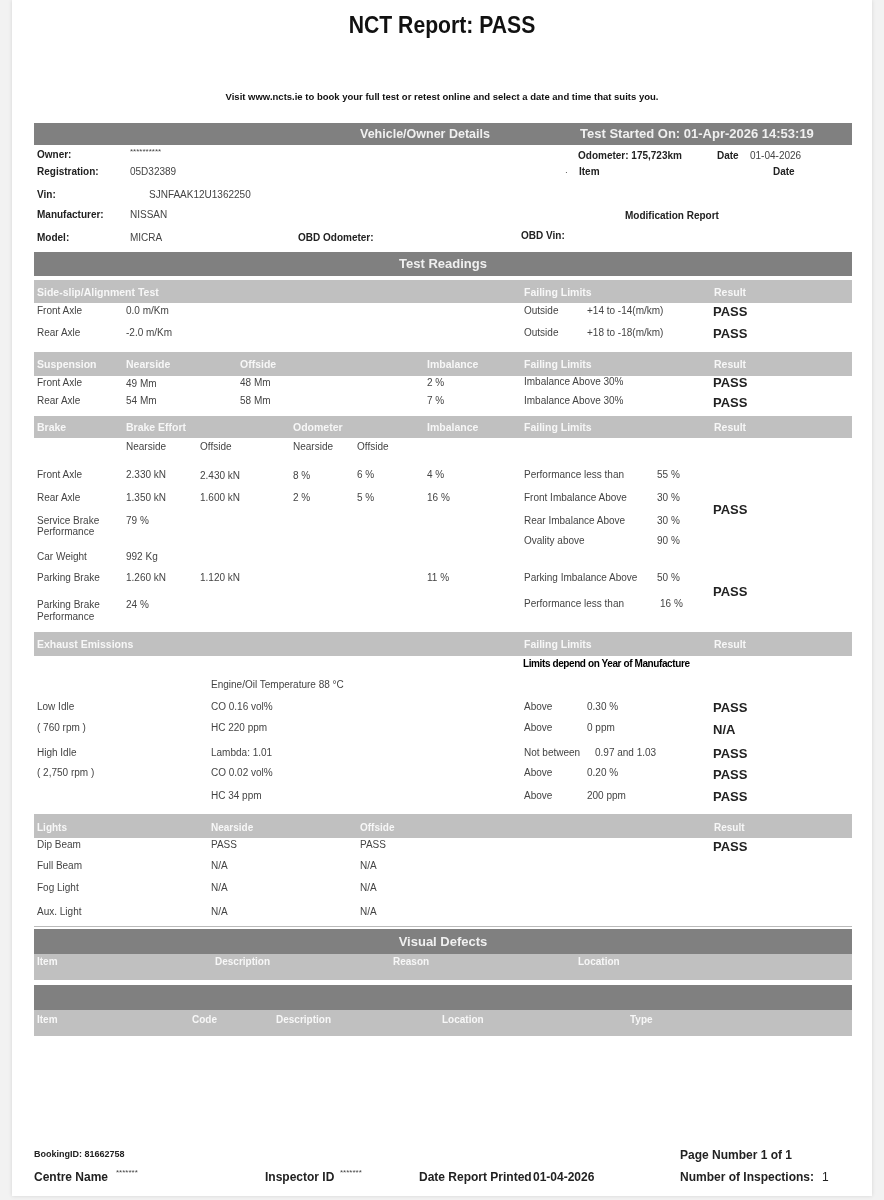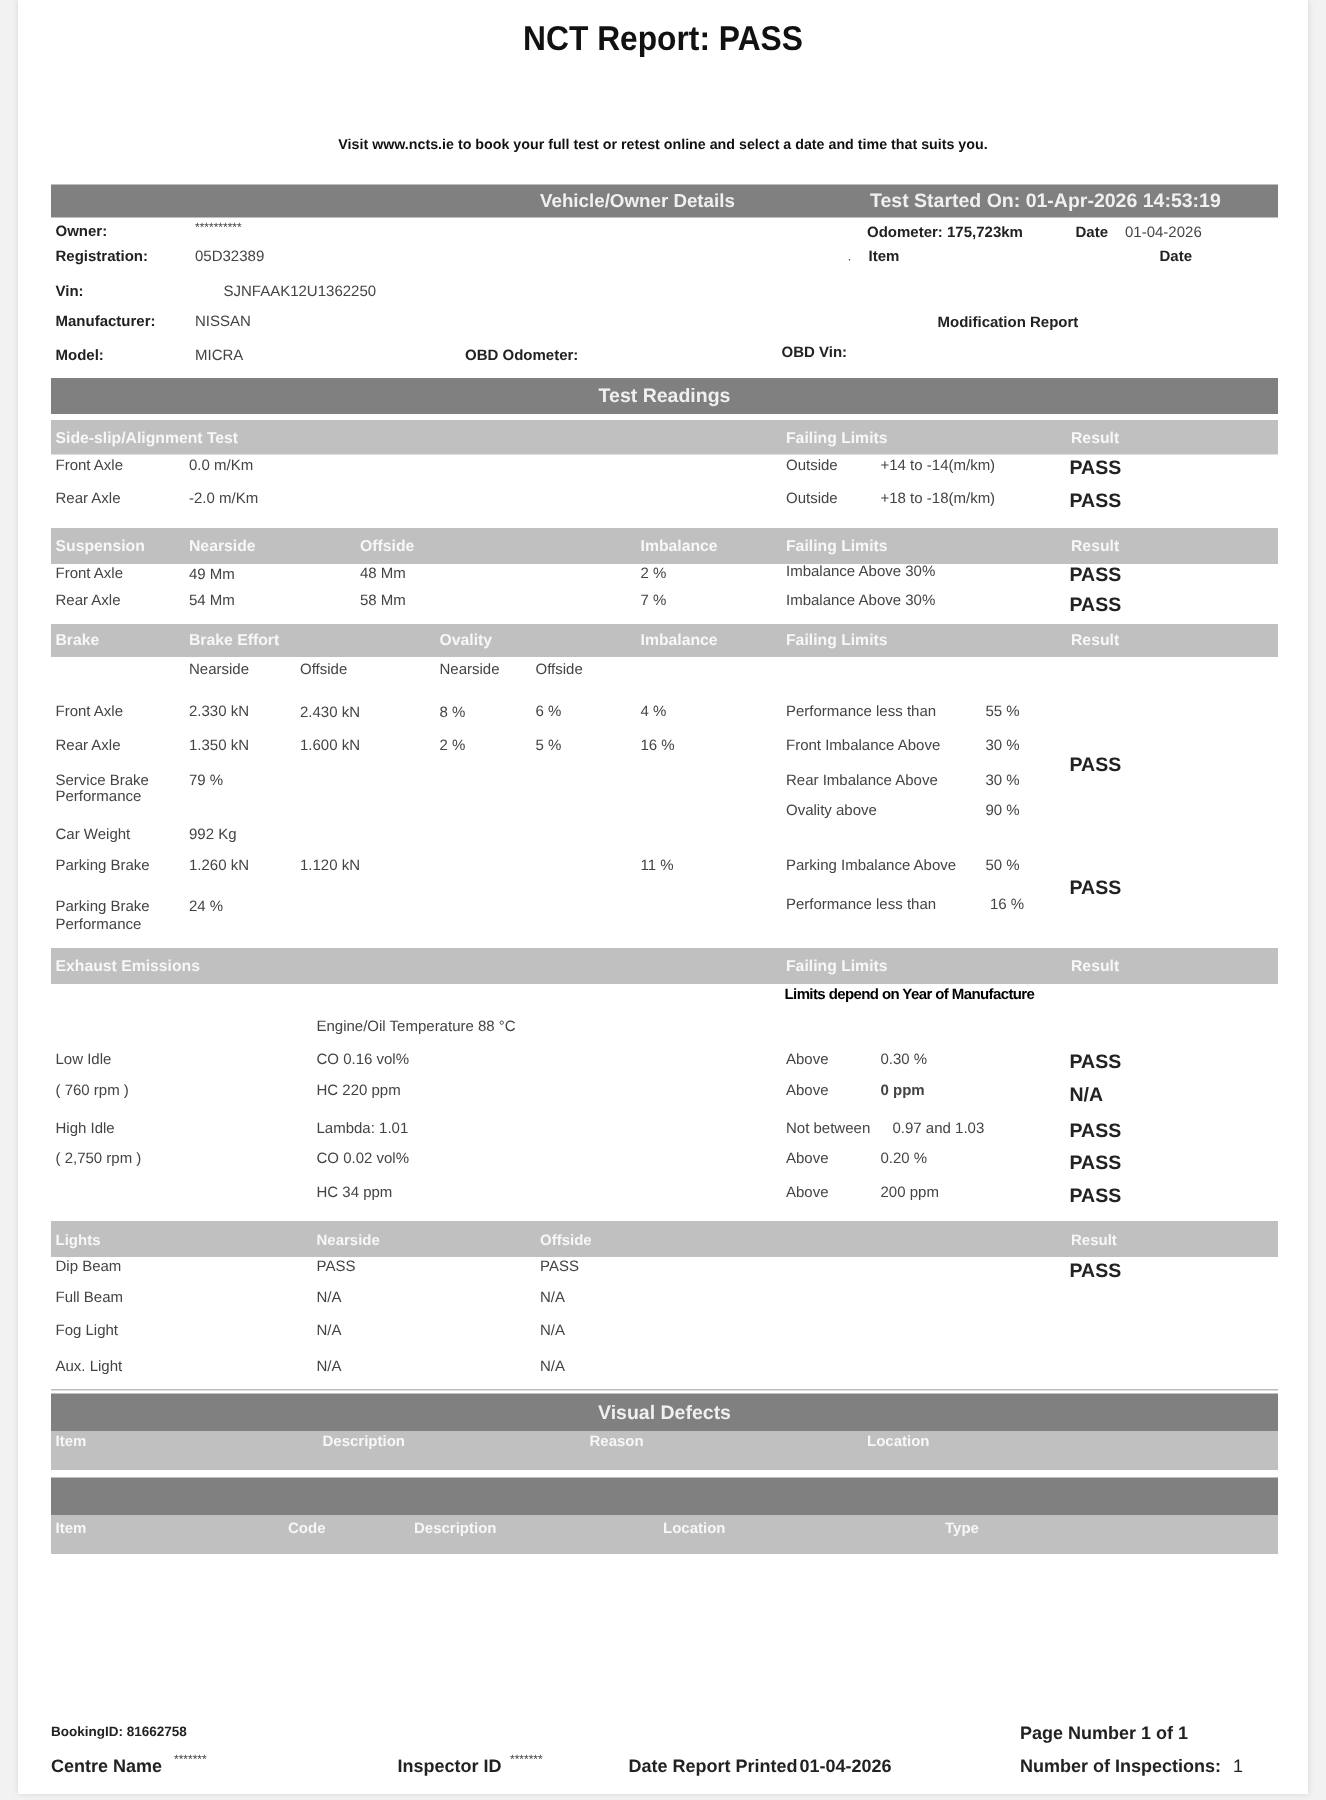--- a/index.html
+++ b/index.html
@@ -32,21 +32,21 @@
 <span class="abs lbl" style="left:37px;top:149px;">Owner:</span>
 <span class="abs val" style="left:130px;top:147px;font-size:8px;">**********</span>
 <span class="abs lbl" style="left:37px;top:166px;">Registration:</span>
 <span class="abs val" style="left:130px;top:166px;">05D32389</span>
 <span class="abs lbl" style="left:37px;top:189px;">Vin:</span>
 <span class="abs val" style="left:130px;top:189px;margin-left:19px;">SJNFAAK12U1362250</span>
 <span class="abs lbl" style="left:37px;top:209px;">Manufacturer:</span>
 <span class="abs val" style="left:130px;top:209px;">NISSAN</span>
 <span class="abs lbl" style="left:37px;top:232px;">Model:</span>
 <span class="abs val" style="left:130px;top:232px;">MICRA</span>
-<span class="abs lbl" style="left:298px;top:232px;margin-left:12px;">OBD Odometer:</span>
+<span class="abs lbl" style="left:298px;top:232px;">OBD Odometer:</span>
 <span class="abs lbl" style="left:521px;top:230px;">OBD Vin:</span>
 <span class="abs lbl" style="left:578px;top:150px;">Odometer: 175,723km</span>
 <span class="abs lbl" style="left:717px;top:150px;">Date</span>
 <span class="abs val" style="left:750px;top:150px;">01-04-2026</span>
 <span class="abs" style="left:565px;top:168px;font-size:8px;">·</span>
 <span class="abs lbl" style="left:579px;top:166px;">Item</span>
 <span class="abs lbl" style="left:625px;top:166px;margin-top:44px;">Modification Report</span>
 <span class="abs lbl" style="left:773px;top:166px;">Date</span>
 
 <div class="bar-dark" style="top:252px;height:24px;">
@@ -86,21 +86,21 @@
 <span class="abs txt" style="left:37px;top:395px;">Rear Axle</span>
 <span class="abs txt" style="left:126px;top:395px;">54 Mm</span>
 <span class="abs txt" style="left:240px;top:395px;">58 Mm</span>
 <span class="abs txt" style="left:427px;top:395px;">7 %</span>
 <span class="abs txt" style="left:524px;top:395px;">Imbalance Above  30%</span>
 <span class="abs res" style="left:713px;top:395px;">PASS</span>
 
 <div class="bar-light" style="top:416px;height:22px;">
   <span class="abs" style="left:3px;top:5px;">Brake</span>
   <span class="abs" style="left:92px;top:5px;">Brake Effort</span>
-  <span class="abs" style="left:259px;top:5px;">Ovality</span>
+  <span class="abs" style="left:259px;top:5px;">Odometer</span>
   <span class="abs" style="left:393px;top:5px;">Imbalance</span>
   <span class="abs" style="left:490px;top:5px;">Failing Limits</span>
   <span class="abs" style="left:680px;top:5px;">Result</span>
 </div>
 <span class="abs txt" style="left:126px;top:441px;">Nearside</span>
 <span class="abs txt" style="left:200px;top:441px;">Offside</span>
 <span class="abs txt" style="left:293px;top:441px;">Nearside</span>
 <span class="abs txt" style="left:357px;top:441px;">Offside</span>
 
 <span class="abs txt" style="left:37px;top:469px;">Front Axle</span>
@@ -159,21 +159,21 @@
 <span class="abs txt" style="left:37px;top:747px;">High Idle</span>
 <span class="abs txt" style="left:37px;top:767px;">( 2,750 rpm )</span>
 
 <span class="abs txt" style="left:211px;top:701px;">CO 0.16 vol%</span>
 <span class="abs txt" style="left:524px;top:701px;">Above</span>
 <span class="abs txt" style="left:587px;top:701px;">0.30 %</span>
 <span class="abs res" style="left:713px;top:700px;">PASS</span>
 
 <span class="abs txt" style="left:211px;top:722px;">HC 220 ppm</span>
 <span class="abs txt" style="left:524px;top:722px;">Above</span>
-<span class="abs txt" style="left:587px;top:722px;font-weight:bold;">0 ppm</span>
+<span class="abs txt" style="left:587px;top:722px;">0 ppm</span>
 <span class="abs res" style="left:713px;top:722px;">N/A</span>
 
 <span class="abs txt" style="left:211px;top:747px;">Lambda: 1.01</span>
 <span class="abs txt" style="left:524px;top:747px;">Not between</span>
 <span class="abs txt" style="left:595px;top:747px;">0.97 and 1.03</span>
 <span class="abs res" style="left:713px;top:746px;">PASS</span>
 
 <span class="abs txt" style="left:211px;top:767px;">CO 0.02 vol%</span>
 <span class="abs txt" style="left:524px;top:767px;">Above</span>
 <span class="abs txt" style="left:587px;top:767px;">0.20 %</span>

